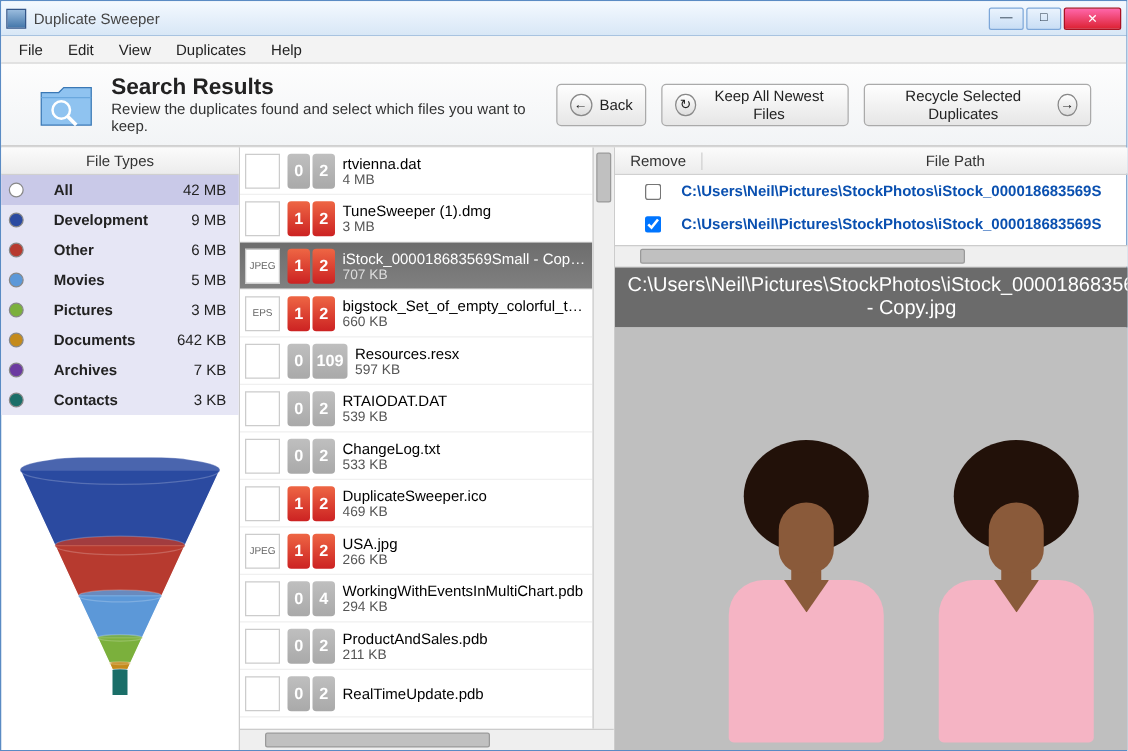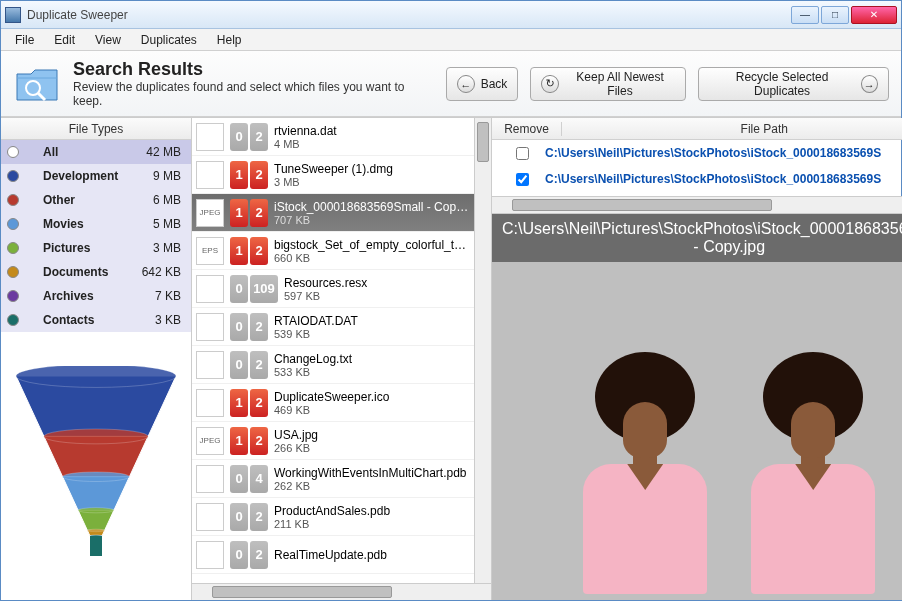--- a/index.html
+++ b/index.html
@@ -6,21 +6,21 @@
 body { font-family: "Segoe UI", Tahoma, sans-serif; font-size: 12px; background: #d6e4f0; width: 902px; height: 601px; overflow: hidden; }
 .window { width: 902px; height: 601px; border: 1px solid #5a8bc4; background: #fff; display: flex; flex-direction: column; }
 .titlebar { height: 28px; background: linear-gradient(#f4f9ff, #d8e7f6); display: flex; align-items: center; padding: 0 4px; border-bottom: 1px solid #a8c3e0; }
 .titlebar .app-icon { width: 16px; height: 16px; background: linear-gradient(#9bd, #47a); border: 1px solid #358; margin-right: 6px; }
 .titlebar .title-text { flex: 1; color: #444; }
 .win-btns { display: flex; gap: 2px; }
 .win-btn { width: 28px; height: 18px; border: 1px solid #7da7d9; background: linear-gradient(#eaf3fd,#c9def5); display:flex; align-items:center; justify-content:center; font-size:10px; color:#234; border-radius:2px; }
 .win-btn.close { background: linear-gradient(#f6a,#d23); border-color:#a12; color:#fff; width:46px; }
 .menubar { height: 22px; background: #f3f3f3; border-bottom: 1px solid #d0d0d0; display:flex; align-items:center; padding: 0 6px; gap: 4px; }
 .menu-item { padding: 2px 8px; color:#222; }
-.header { display:flex; align-items:center; padding: 8px 12px; gap:12px; border-bottom:1px solid #d0d0d0; background: linear-gradient(#fdfdfd,#f2f4f6); }
+.header { display:flex; align-items:center; padding: 8px 28px; gap:12px; border-bottom:1px solid #d0d0d0; background: linear-gradient(#fdfdfd,#f2f4f6); }
 .header .big-icon { width:48px; height:48px; }
 .folder-icon svg { width:48px; height:48px; }
 .header .title-block h2 { font-size: 18px; color:#222; font-weight:600; }
 .header .title-block p { font-size: 12px; color:#333; }
 .header .spacer { flex:1; }
 .hbtn { height:34px; padding:0 10px; border:1px solid #aaa; background: linear-gradient(#fefefe,#e6e6e6); border-radius:4px; display:flex; align-items:center; gap:6px; color:#222; font-size:12px; }
 .hbtn .circ { width:18px; height:18px; border-radius:50%; border:1px solid #888; background:linear-gradient(#fff,#ddd); display:flex; align-items:center; justify-content:center; font-size:11px; }
 .columns { flex:1; display:flex; min-height:0; border-top:1px solid #ccc; }
 .col-left { width:207px; display:flex; flex-direction:column; border-right:1px solid #ccc; }
 .col-mid { width:300px; display:flex; flex-direction:column; border-right:1px solid #ccc; }
@@ -289,21 +289,21 @@
               </div>
             </div>
             <div class="dup-row">
               <div class="file-icon"></div>
               <div class="badges">
                 <div class="badge gray">0</div>
                 <div class="badge gray" style="">4</div>
               </div>
               <div class="dup-info">
                 <div class="fname">WorkingWithEventsInMultiChart.pdb</div>
-                <div class="fsize">262 KB</div>
+                <div class="fsize">294 KB</div>
               </div>
             </div>
             <div class="dup-row">
               <div class="file-icon"></div>
               <div class="badges">
                 <div class="badge gray">0</div>
                 <div class="badge gray" style="">2</div>
               </div>
               <div class="dup-info">
                 <div class="fname">ProductAndSales.pdb</div>

